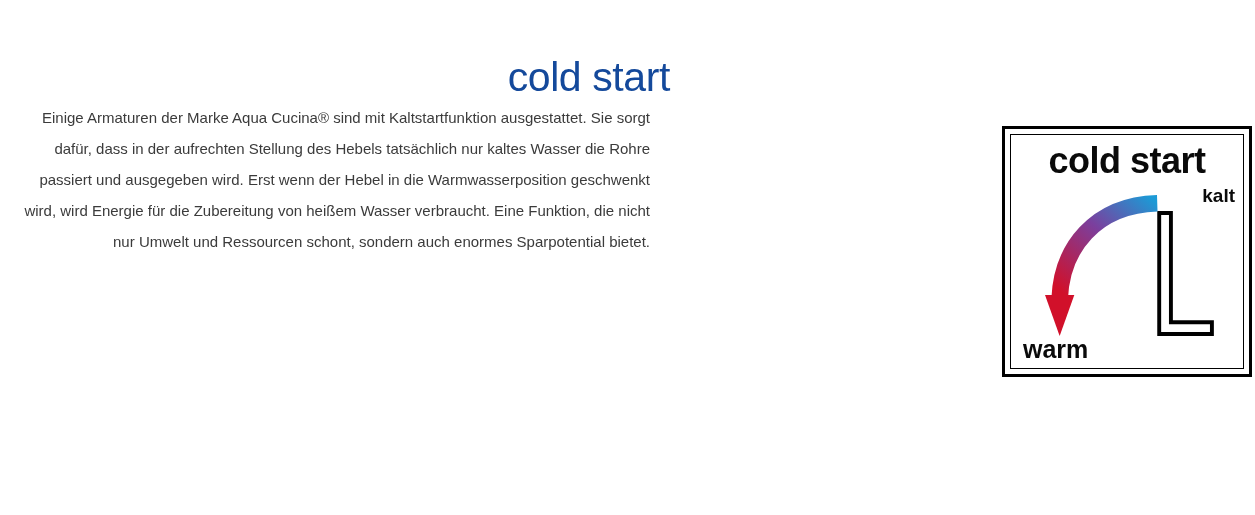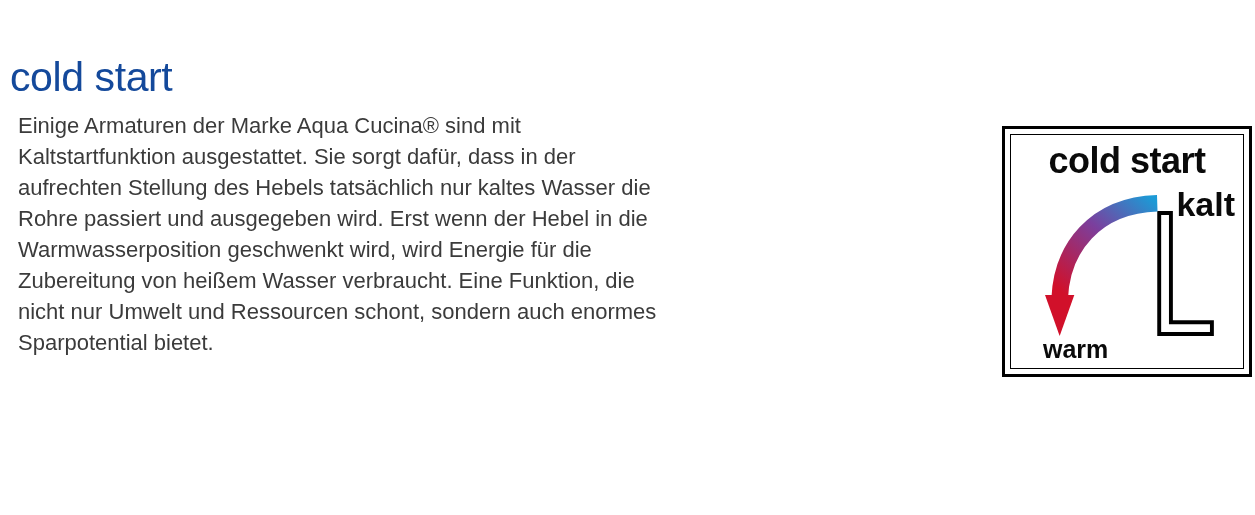--- a/index.html
+++ b/index.html
@@ -12,20 +12,21 @@
     height: 515px;
     position: relative;
     font-family: "Liberation Sans", sans-serif;
     overflow: hidden;
   }
 
   .page {
     position: relative;
     width: 1255px;
     height: 430px;
+    text-align: right;
   }
 
   
   .text-col {
     position: absolute;
     left: 10px;
     top: 52px;
     width: 660px;
   }
 
@@ -40,23 +41,23 @@
     margin: 0;
   }
   .headline-2 {
     font-size: 41px;
     line-height: 52px;
     margin: 0 0 16px 0;
   }
 
   .body-copy {
     color: #3b3b3b;
-    font-size: 22px;
+    font-size: 15px;
     line-height: 31px;
-    margin: 8px;
+    margin: 0;
     max-width: 640px;
   }
 
   
   .badge {
     position: absolute;
     left: 1002px;
     top: 126px;
     width: 250px;
     height: 251px;
@@ -83,33 +84,32 @@
     font-weight: 700;
     letter-spacing: -0.5px;
     color: #0a0a0a;
     white-space: nowrap;
   }
 
   .badge-kalt {
     position: absolute;
     right: 14px;
     top: 56px;
-    font-size: 34px;
+    font-size: 19px;
     font-weight: 700;
     color: #0a0a0a;
   }
 
   .badge-warm {
     position: absolute;
     left: 18px;
     bottom: 10px;
     font-size: 25px;
     font-weight: 700;
     color: #0a0a0a;
-    margin-left: 20px;
   }
 
   .badge-svg {
     position: absolute;
     left: 0;
     top: 0;
     width: 100%;
     height: 100%;
   }
 </style>

